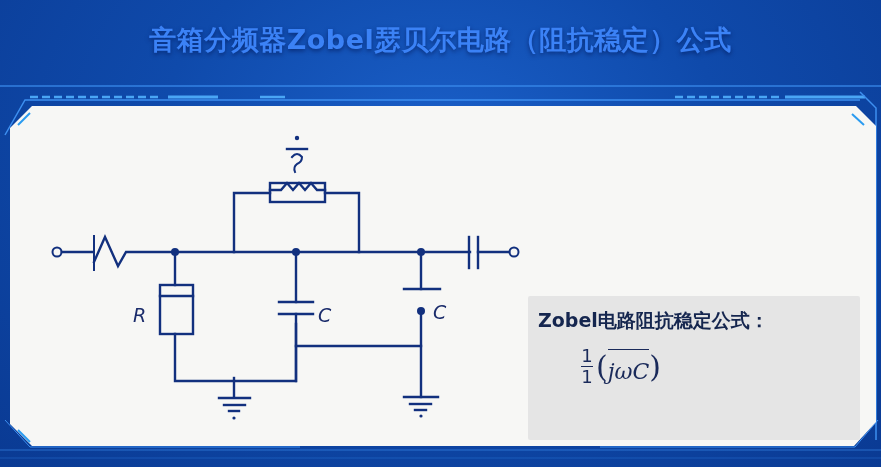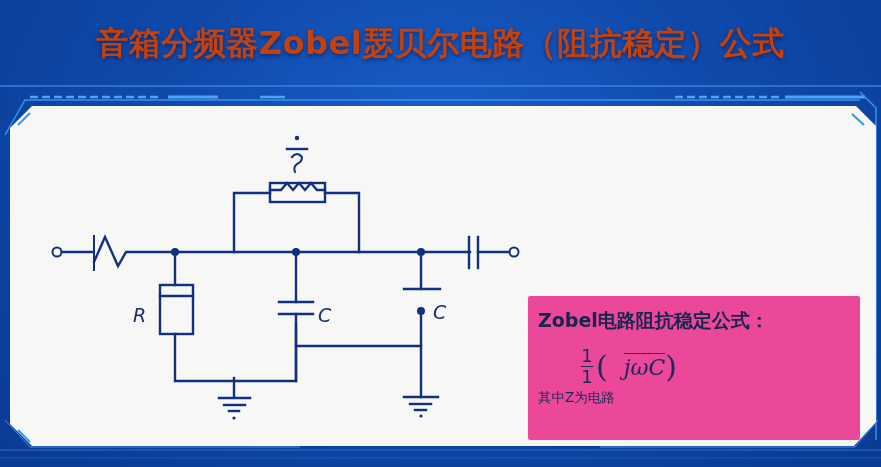--- a/index.html
+++ b/index.html
@@ -3,45 +3,45 @@
 <meta charset="utf-8">
 <style>
   html, body { margin:0; padding:0; }
   body {
     width:881px; height:467px; overflow:hidden; position:relative;
     background: radial-gradient(ellipse at 50% 30%, #1a5fc8 0%, #0f4aab 45%, #0a3a93 100%);
     font-family: "DejaVu Sans", sans-serif;
   }
   .title {
     position:absolute; left:0; top:22px; width:881px; text-align:center;
-    color:#c2410c; font-size:32px; font-weight:bold; letter-spacing:0.5px;
+    color:#3b82f6; font-size:27px; font-weight:bold; letter-spacing:0.5px;
     text-shadow: 0 2px 4px rgba(0,20,80,0.6);
   }
   .deco { position:absolute; left:0; top:0; width:881px; height:467px; pointer-events:none; }
   .panel {
     position:absolute; left:10px; top:106px; width:866px; height:340px;
     background:#f7f7f5;
     clip-path: polygon(22px 0, 846px 0, 866px 20px, 866px 316px, 844px 340px, 22px 340px, 0 318px, 0 22px);
   }
   .circuit { position:absolute; left:0; top:0; width:881px; height:467px; }
   .formula-box {
     position:absolute; left:528px; top:296px; width:332px; height:144px;
-    background:#ec4899; border-radius:2px;
+    background:#e5e5e5; border-radius:2px;
   }
   .formula-title {
     position:absolute; left:10px; top:12px; font-size:19px; font-weight:bold; color:#15264f;
   }
   .formula-eq {
     position:absolute; left:50px; top:50px; font-family:"DejaVu Serif", serif; font-style:italic;
     font-size:22px; color:#1a2a5a; display:flex; align-items:center;
   }
   .frac { display:inline-flex; flex-direction:column; align-items:center; margin:0 3px; font-style:normal; font-family:"DejaVu Sans", sans-serif; font-size:18px; line-height:20px; }
   .frac .bar { width:12px; border-top:1.5px solid #1a2a5a; }
   .paren { font-style:normal; font-size:30px; font-weight:200; }
-  .over { border-top:1.5px solid #1a2a5a; padding-top:1px;margin-left:16px; }
+  .over { border-top:1.5px solid #1a2a5a; padding-top:9px; }
   .desc { position:absolute; left:10px; top:92px; font-size:13.5px; color:#1a2a5a; line-height:19px; }
   .label { position:absolute; font-family:"DejaVu Sans", sans-serif; font-style:italic; font-size:19px; color:#1b2c6b; }
 </style>
 </head>
 <body>
 
 <svg class="deco" viewBox="0 0 881 467">
   <line x1="0" y1="86" x2="881" y2="86" stroke="#3d8ff0" stroke-width="1.5" opacity="0.8"></line>
   <line x1="0" y1="450" x2="881" y2="450" stroke="#3d8ff0" stroke-width="1" opacity="0.6"></line>
   <line x1="0" y1="458" x2="881" y2="458" stroke="#2f7ee0" stroke-width="1" opacity="0.4"></line>
@@ -155,15 +155,14 @@
     <span class="frac">
       <span>1</span>
       <span class="bar"></span>
       <span>1</span>
     </span>
     <span class="paren">(</span>
     <span class="over">jωC</span>
     <span class="paren">)</span>
   </div>
   <div class="desc">
-    <div>其中Z为电路</div>
   </div>
 </div>
 
 </body></html>

